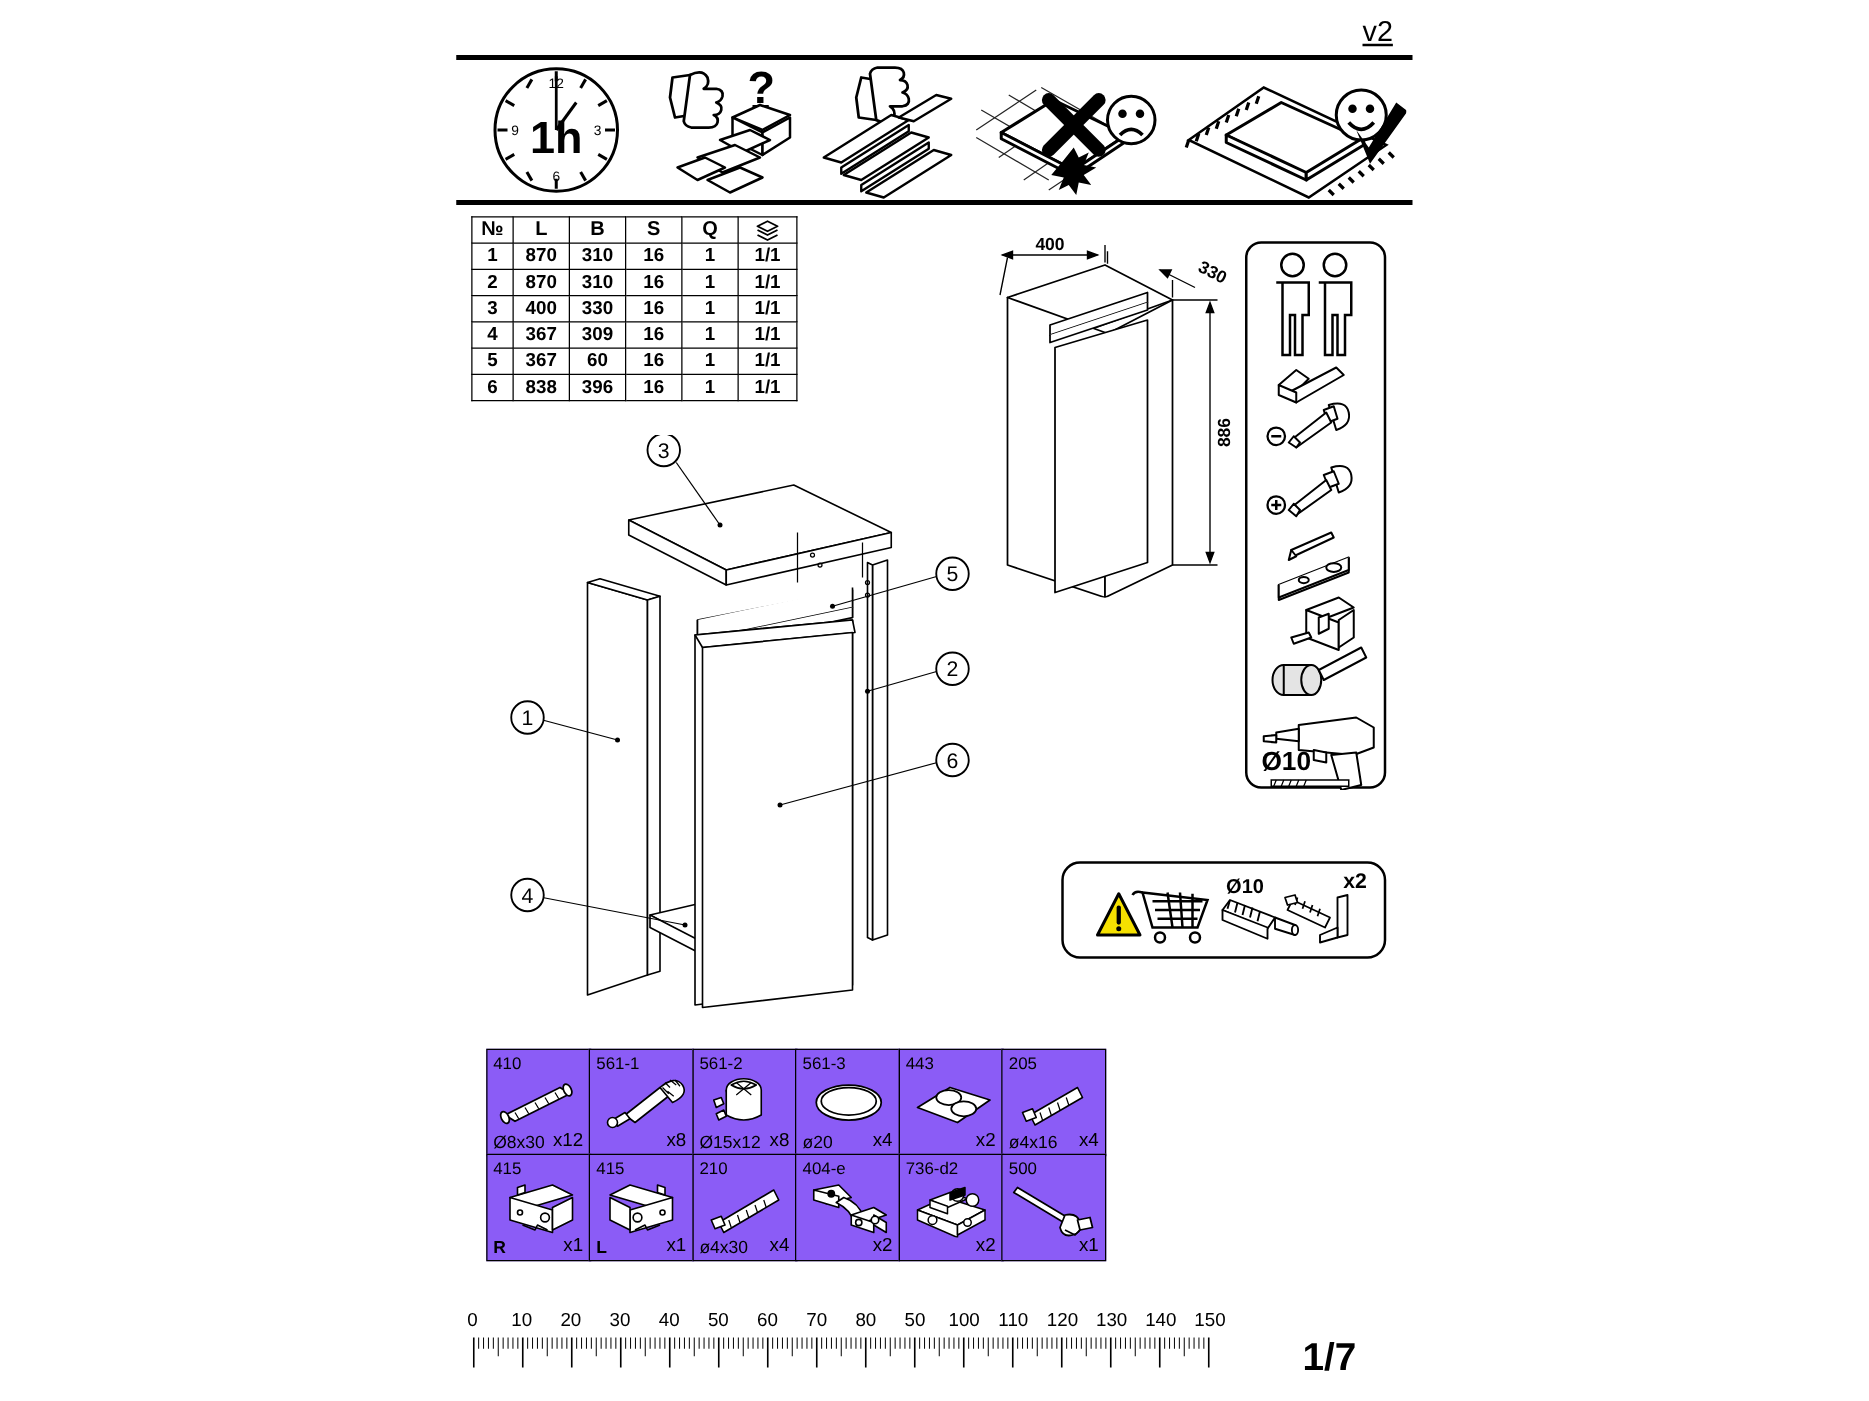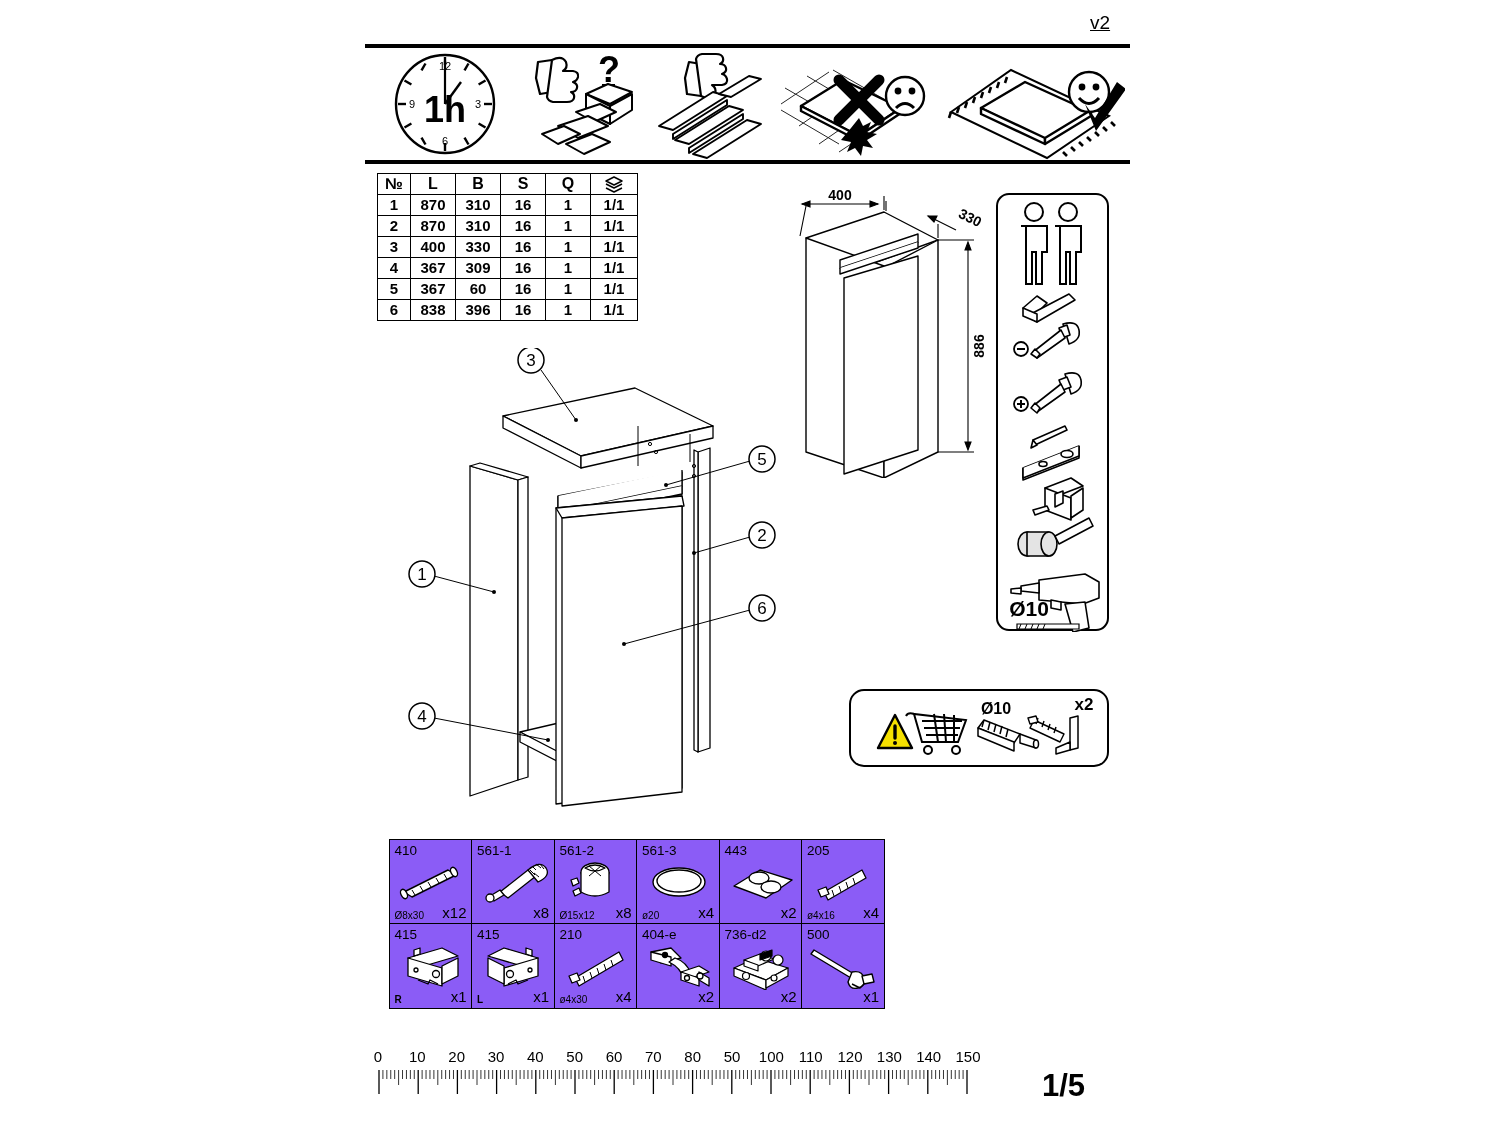--- a/index.html
+++ b/index.html
@@ -3,21 +3,21 @@
 <meta charset="utf-8">
 <style>
   html,body{margin:0;padding:0;background:#ffffff;}
   body{width:1495px;height:1121px;position:relative;overflow:hidden;
        font-family:"Liberation Sans",sans-serif;color:#000;}
   .page{position:absolute;left:0;top:0;width:1495px;height:1121px;}
 
   
   .title{position:absolute;left:365px;top:8px;width:765px;text-align:center;
          font-size:27px;font-weight:bold;letter-spacing:.5px;}
-  .version{position:absolute;left:1090px;top:12px;font-size:19px;text-decoration:underline;}
+  .version{position:absolute;left:1090px;top:12px;font-size:23px;text-decoration:underline;}
   .rule{position:absolute;left:365px;width:765px;height:4px;background:#000;}
   .rule.top{top:44px;}
   .rule.bot{top:160px;height:4px;}
 
   
   .picstrip{position:absolute;left:365px;top:48px;width:765px;height:112px;}
   .pic{position:absolute;top:0;height:112px;}
   .pic svg{display:block;}
 
   
@@ -34,21 +34,21 @@
   .tools{position:absolute;left:995px;top:192px;width:115px;height:440px;}
   .warnbox{position:absolute;left:848px;top:688px;width:262px;height:80px;}
 
   
   .hwgrid{position:absolute;left:390px;top:840px;}
   .hwrow{display:flex;}
   .hwcell{width:84px;height:86px;border:1.5px solid #000;margin-left:-1.5px;
           margin-top:-1.5px;position:relative;box-sizing:border-box;background:#8b5cf6;}
   .hwcell.empty{border:none;background:transparent;}
   .hwcode{position:absolute;left:5px;top:3px;font-size:13.5px;}
-  .hwl{position:absolute;left:5px;bottom:3px;font-size:10px;}
+  .hwl{position:absolute;left:5px;bottom:3px;font-size:14px;}
   .hwq{position:absolute;right:5px;bottom:3px;font-size:15px;text-align:right;}
   .hwart{position:absolute;left:0;top:16px;width:84px;height:52px;}
   .hwart svg{display:block;margin:0 auto;}
 
   
   .ruler{position:absolute;left:378px;top:1048px;width:590px;height:60px;}
   .rnums{position:absolute;left:0;top:0;width:590px;height:20px;}
   .rnum{position:absolute;top:0;font-size:15px;transform:translateX(-50%);}
   .pageno{position:absolute;left:1042px;top:1068px;font-size:31px;font-weight:bold;}
 
@@ -887,14 +887,14 @@
           <line x1="569.4" y1="2" x2="569.4" y2="17" stroke="#000" stroke-width="0.8"></line>
           <line x1="573.32" y1="2" x2="573.32" y2="11" stroke="#000" stroke-width="0.8"></line>
           <line x1="577.24" y1="2" x2="577.24" y2="11" stroke="#000" stroke-width="0.8"></line>
           <line x1="581.16" y1="2" x2="581.16" y2="11" stroke="#000" stroke-width="0.8"></line>
           <line x1="585.0799999999999" y1="2" x2="585.0799999999999" y2="11" stroke="#000" stroke-width="0.8"></line>
           <line x1="589" y1="2" x2="589" y2="26" stroke="#000" stroke-width="1.3"></line>
         </g>
     </svg>
   </div>
 
-  <div class="pageno">1/5</div>
+  <div class="pageno">1/7</div>
 </div>
 
 </body></html>

